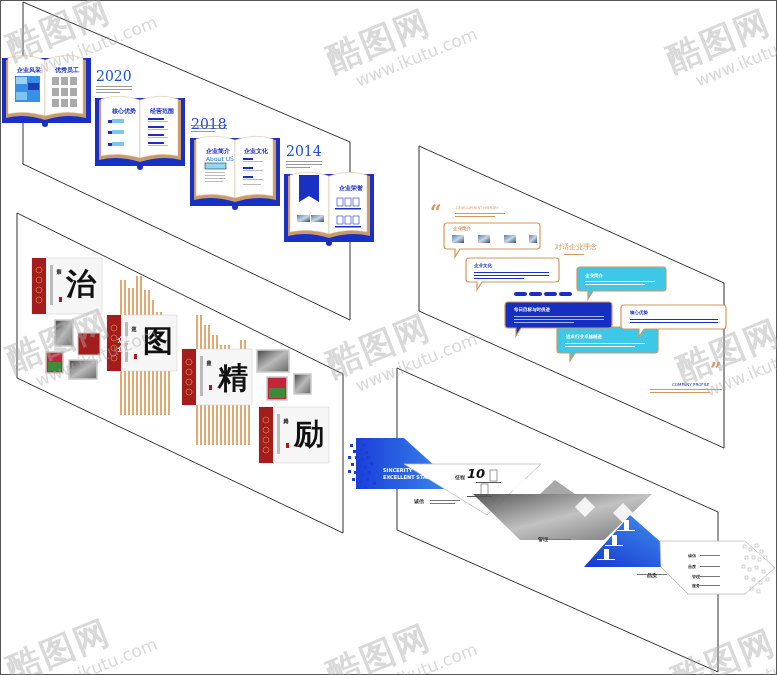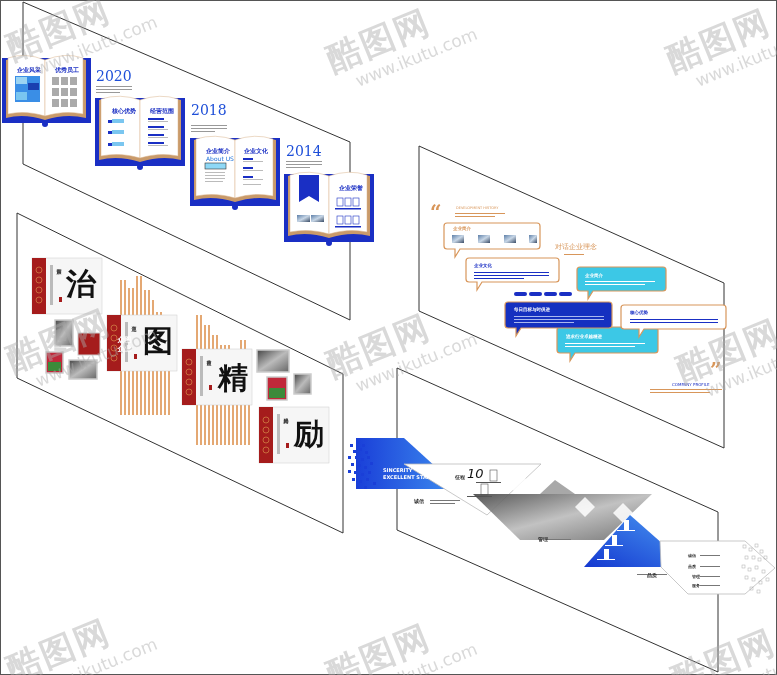--- a/index.html
+++ b/index.html
@@ -366,21 +366,21 @@
         <rect x="637" y="574" width="30" height="1"></rect>
         <rect x="700" y="555" width="20" height="1"></rect>
         <rect x="700" y="566" width="20" height="1"></rect>
         <rect x="700" y="576" width="20" height="1"></rect>
         <rect x="700" y="585" width="20" height="1"></rect>
       </g>
   </g>
 </svg>
 
 <span class="t year" style="left:96px;top:68px;">2020</span>
-<span class="t year" style="left:191px;top:102px;">2018</span>
+<span class="t year" style="left:191px;top:116px;">2018</span>
 <span class="t year" style="left:286px;top:143px;">2014</span>
 
 <span class="t booktitle" style="left:17px;top:66px;">企业风采</span>
 <span class="t booktitle" style="left:55px;top:66px;">优秀员工</span>
 <span class="t booktitle" style="left:112px;top:107px;">核心优势</span>
 <span class="t booktitle" style="left:150px;top:107px;">经营范围</span>
 <span class="t booktitle" style="left:206px;top:147px;">企业简介</span>
 <span class="t aboutus" style="left:206px;top:155px;">About US</span>
 <span class="t booktitle" style="left:244px;top:147px;">企业文化</span>
 <span class="t booktitle" style="left:339px;top:184px;">企业荣誉</span>
@@ -408,21 +408,21 @@
 <span class="t bubble-title" style="left:630px;top:310px;color:#1a2fc4;">核心优势</span>
 <span class="t bubble-title" style="left:566px;top:334px;color:#fff;">追求行业卓越精进</span>
 <span class="t quote" style="left:710px;top:358px;">”</span>
 <span class="t company" style="left:672px;top:382px;">COMPANY PROFILE</span>
 
 <div class="t sincerity" style="left:383px;top:467px;">
   <div>SINCERITY</div>
   <div>EXCELLENT STAFF</div>
 </div>
 <span class="t label-cn" style="left:455px;top:474px;">征程</span>
-<span class="t" style="left:467px;top:466px;font-size:13px;font-weight:normal;font-style:italic;color:#111;">10</span>
+<span class="t" style="left:467px;top:466px;font-size:13px;font-weight:bold;font-style:italic;color:#111;">10</span>
 <span class="t label-cn" style="left:414px;top:498px;">诚信</span>
 <span class="t label-cn" style="left:538px;top:536px;">管理</span>
 <span class="t label-cn" style="left:647px;top:572px;">品质</span>
 <span class="t label-cn" style="left:688px;top:553px;font-size:4px;">诚信</span>
 <span class="t label-cn" style="left:688px;top:564px;font-size:4px;">品质</span>
 <span class="t label-cn" style="left:692px;top:574px;font-size:4px;">管理</span>
 <span class="t label-cn" style="left:692px;top:583px;font-size:4px;">服务</span>
 
 <div class="wm" style="left:0px;top:28px;">
     <span class="cn">酷图网</span>

